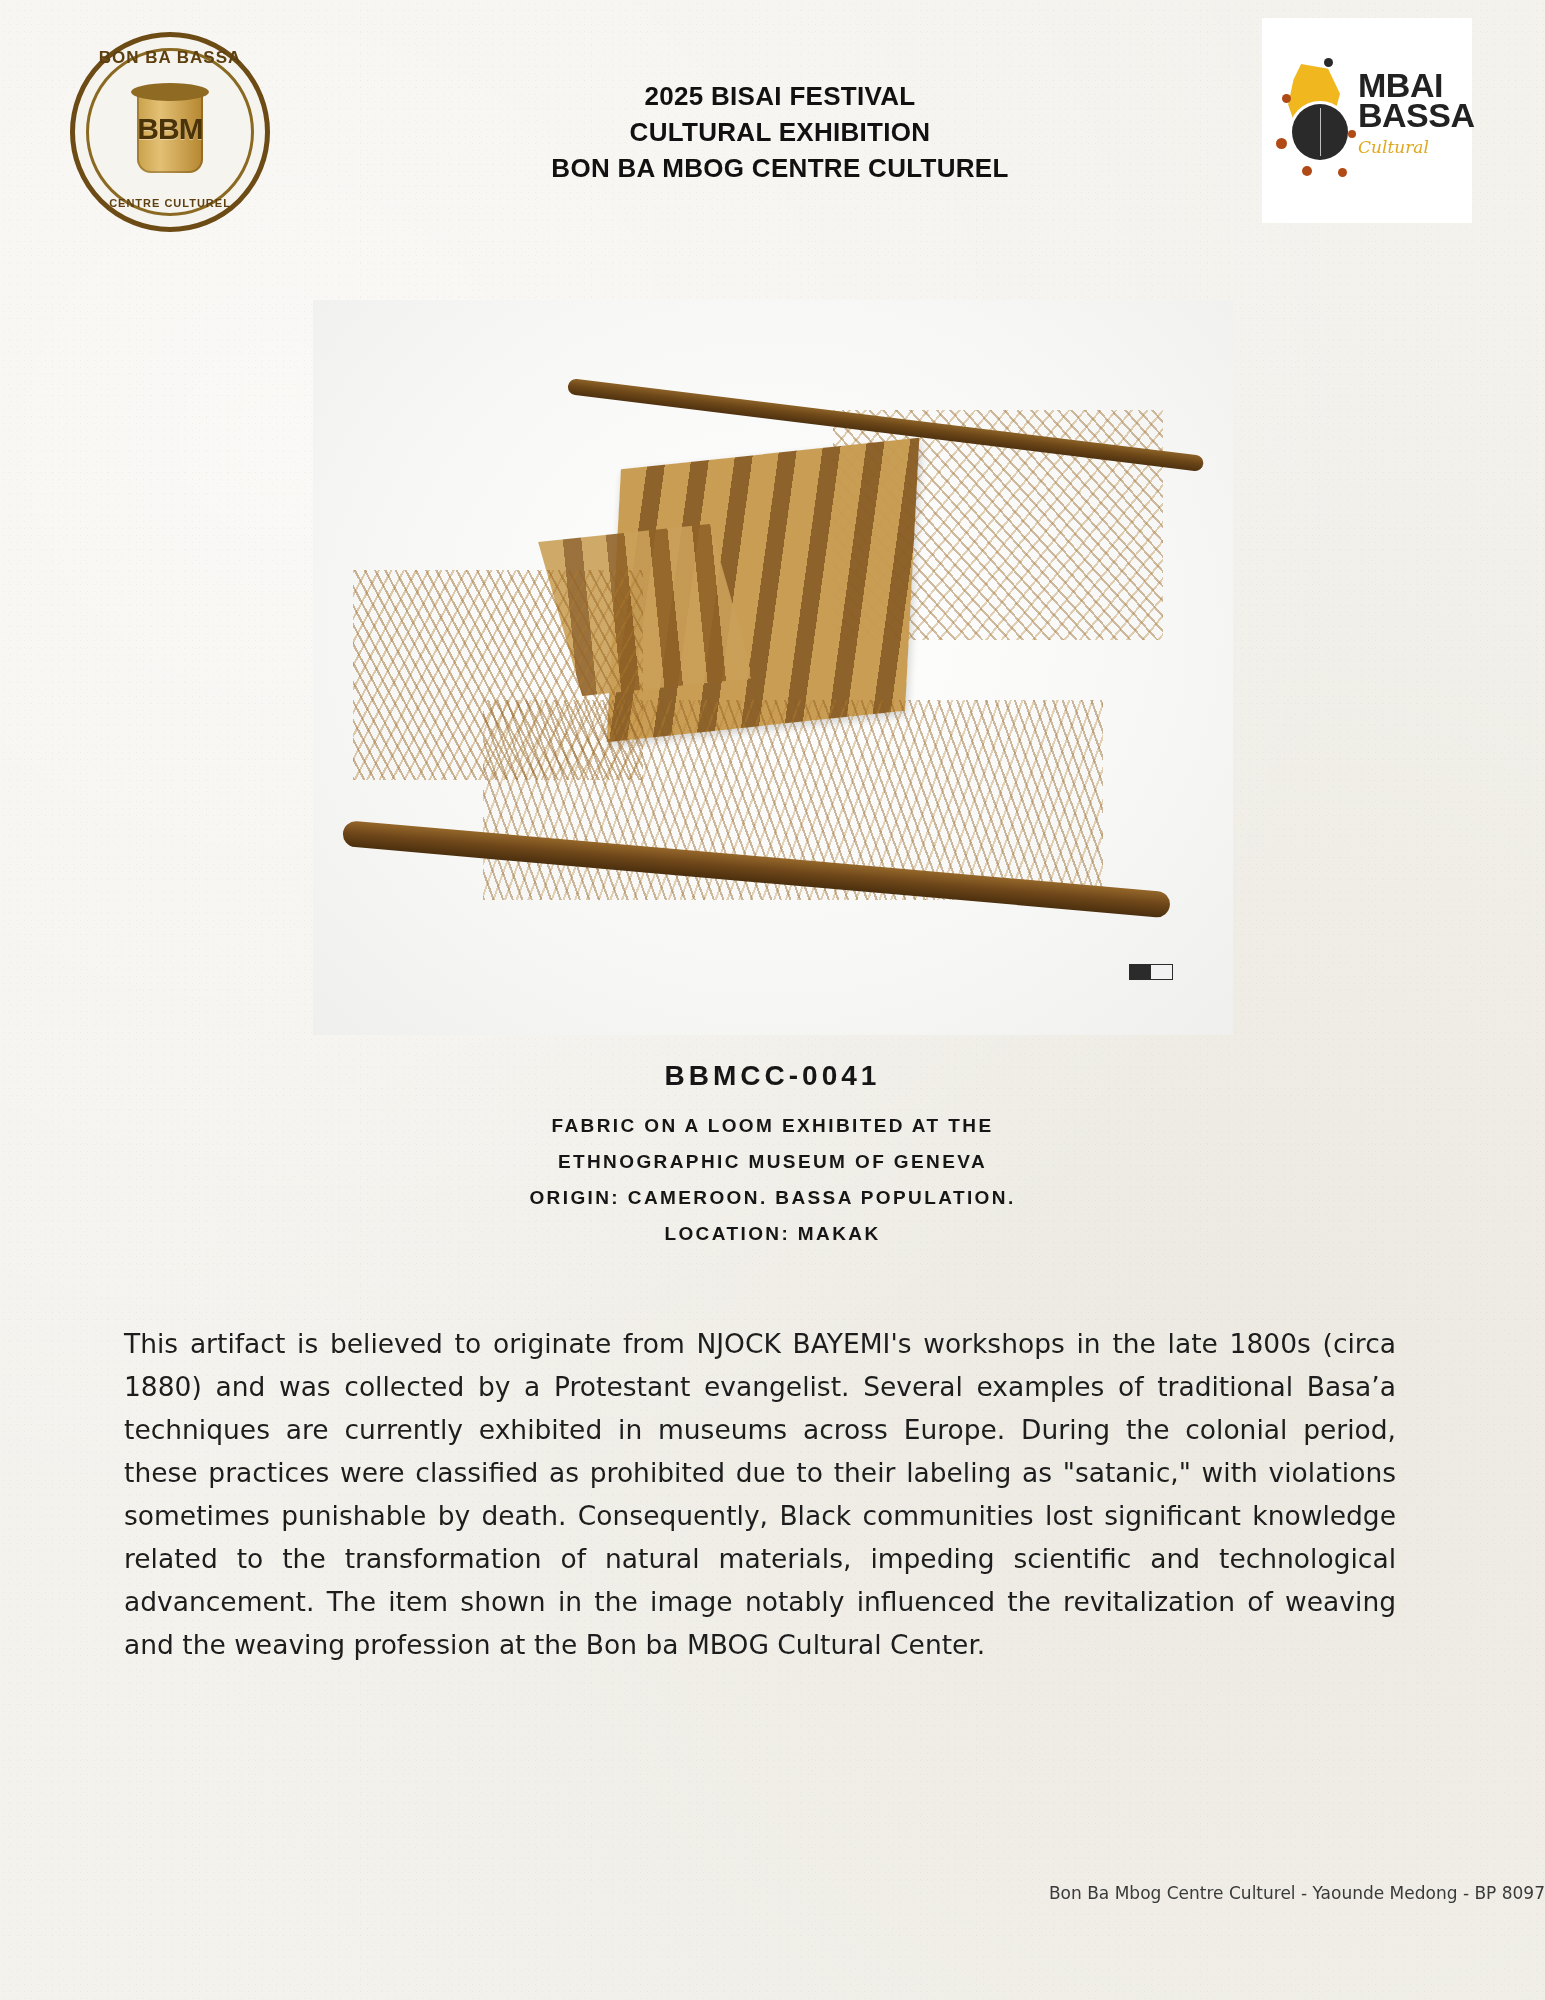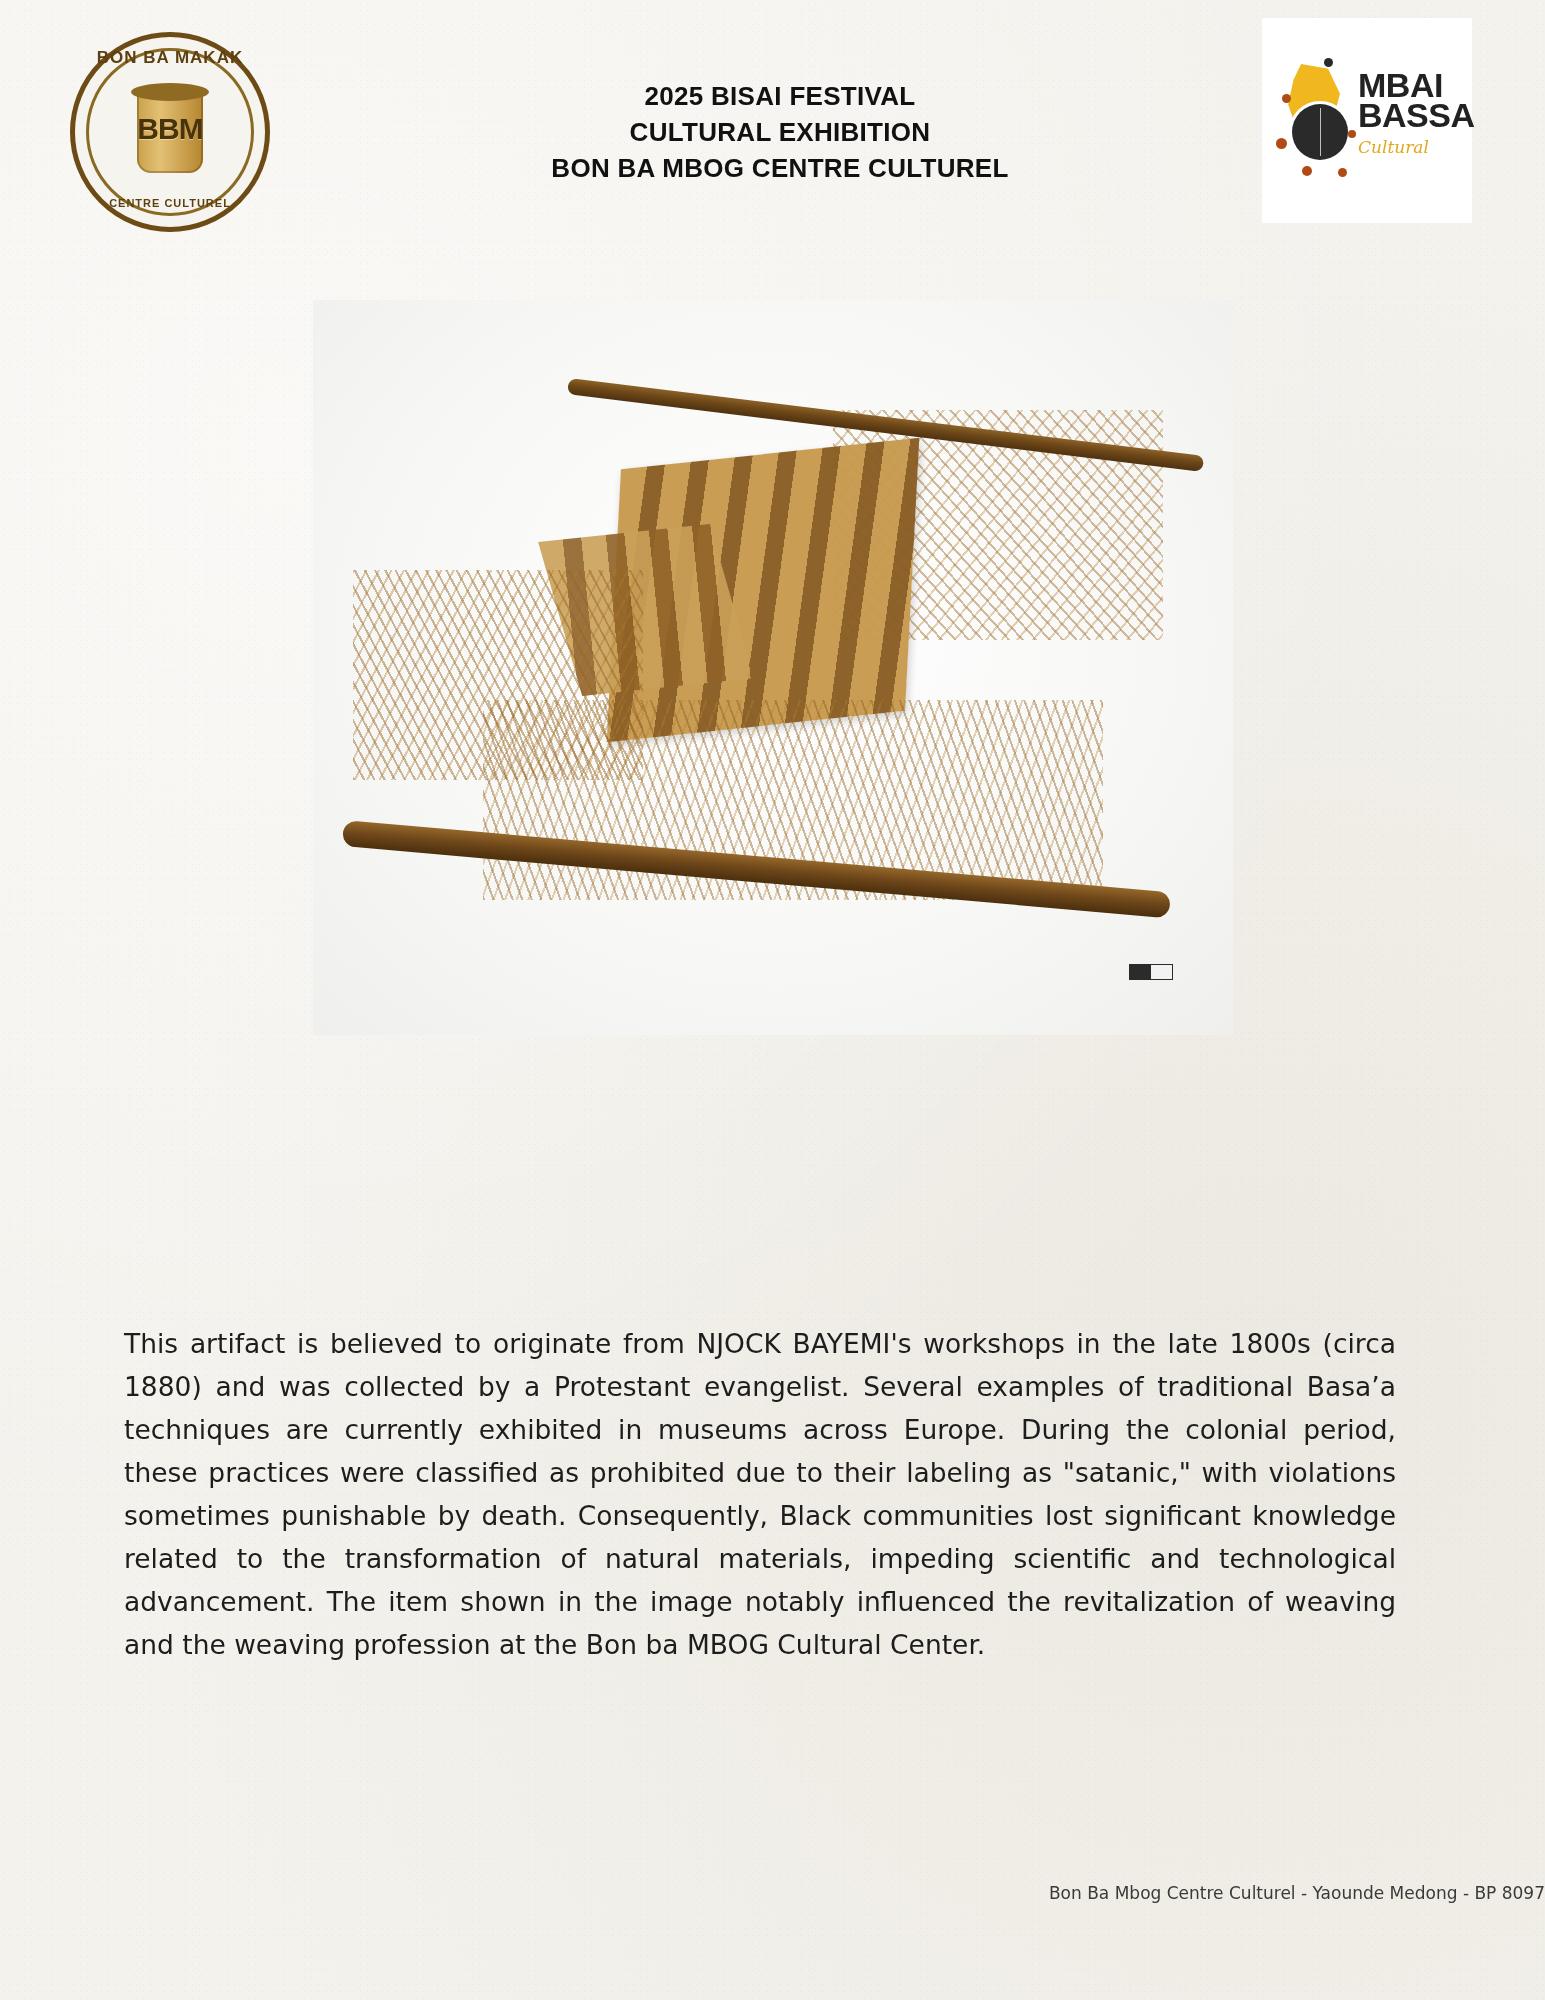--- a/index.html
+++ b/index.html
@@ -370,21 +370,21 @@
 
 <div class="page">
 
   <div class="header">
 
     <div class="logo-left">
       <div class="seal"></div>
       <div class="seal-inner"></div>
       <div class="seal-drum"></div>
       <div class="seal-bbm">BBM</div>
-      <div class="seal-text-top">BON BA MAKAK</div>
+      <div class="seal-text-top">BON BA BASSA</div>
       <div class="seal-text-bottom">CENTRE CULTUREL</div>
     </div>
 
     <div class="title-block">
       <div class="title-line">2025 BISAI FESTIVAL</div>
       <div class="title-line">CULTURAL EXHIBITION</div>
       <div class="title-line">BON BA MBOG CENTRE CULTUREL</div>
     </div>
 
     <div class="logo-right">
@@ -409,18 +409,25 @@
     <div class="fringe fringe-right"></div>
     <div class="stick stick-top"></div>
     <div class="cloth"></div>
     <div class="cloth2"></div>
     <div class="fringe fringe-left"></div>
     <div class="fringe fringe-bottom"></div>
     <div class="stick stick-bottom"></div>
     <div class="scale-bar"></div>
   </div>
 
+  <div class="caption">
+    <div class="cap-id">BBMCC-0041</div>
+    <div class="cap-line">FABRIC ON A LOOM EXHIBITED AT THE</div>
+    <div class="cap-line">ETHNOGRAPHIC MUSEUM OF GENEVA</div>
+    <div class="cap-line">ORIGIN: CAMEROON. BASSA POPULATION.</div>
+    <div class="cap-line">LOCATION: MAKAK</div>
+  </div>
 
   <div class="body-text">This artifact is believed to originate from NJOCK BAYEMI's workshops in the late 1800s (circa 1880) and was collected by a Protestant evangelist. Several examples of traditional Basa’a techniques are currently exhibited in museums across Europe. During the colonial period, these practices were classified as prohibited due to their labeling as "satanic," with violations sometimes punishable by death. Consequently, Black communities lost significant knowledge related to the transformation of natural materials, impeding scientific and technological advancement. The item shown in the image notably influenced the revitalization of weaving and the weaving profession at the Bon ba MBOG Cultural Center.</div>
 
   <div class="footer">Bon Ba Mbog Centre Culturel - Yaounde Medong - BP 8097</div>
 
 </div>
 
 </body></html>

